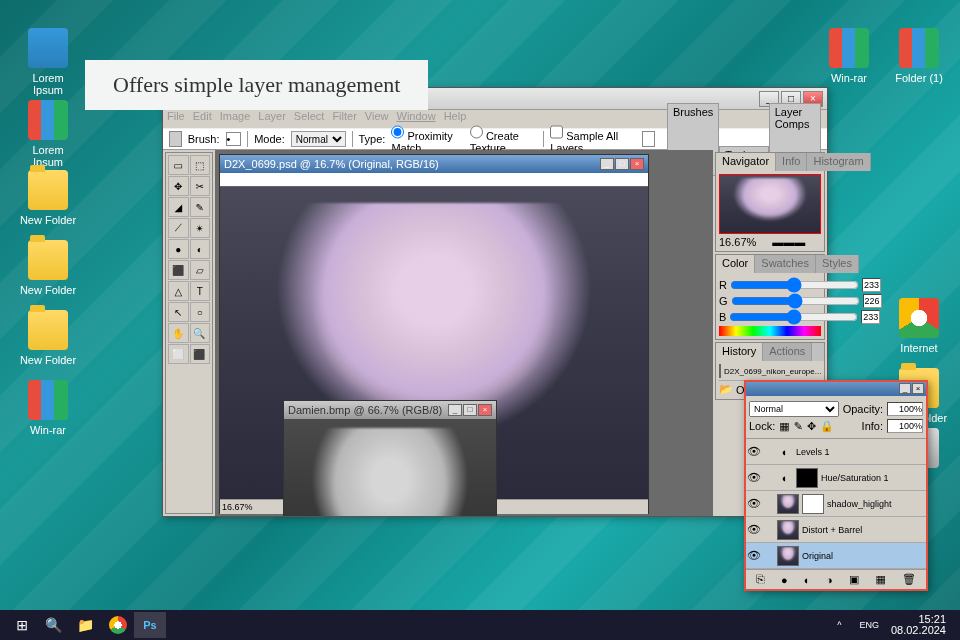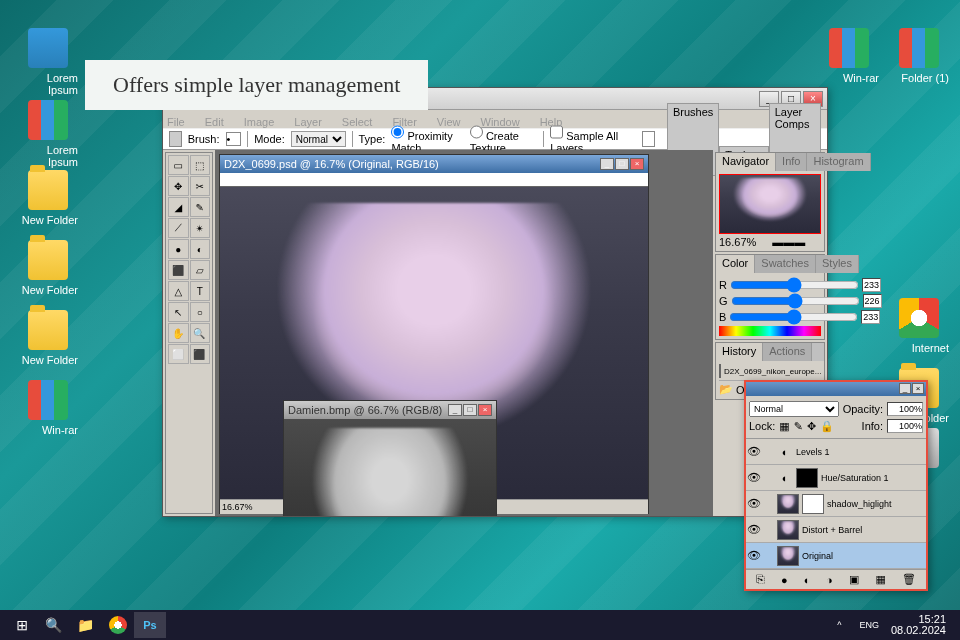--- a/index.html
+++ b/index.html
@@ -1,35 +1,35 @@
 <!DOCTYPE html>
 <html><head>
 <meta charset="utf-8">
 <style>
 *{margin:0;padding:0;box-sizing:border-box;font-family:Tahoma,Arial,sans-serif;font-size:11px;user-select:none}
 body{width:960px;height:640px;overflow:hidden;background:linear-gradient(135deg,#0d6b6b 0%,#1a9999 30%,#0d7e7e 50%,#1aaaaa 70%,#0d6b6b 100%);position:relative}
 body::before{content:"";position:absolute;inset:0;background:repeating-linear-gradient(135deg,transparent 0,transparent 40px,rgba(255,255,255,0.05) 40px,rgba(255,255,255,0.05) 80px);pointer-events:none}
 
-.desktop-icon{position:absolute;width:60px;text-align:right;color:white;font-size:10px;cursor:pointer}
+.desktop-icon{position:absolute;width:60px;text-align:center;color:white;font-size:10px;cursor:pointer}
 .desktop-icon .ico{width:40px;height:40px;margin:0 auto 4px;border-radius:4px}
 .ico-folder{background:linear-gradient(#ffd966,#f1c232);position:relative}
 .ico-folder::before{content:"";position:absolute;top:-5px;left:2px;width:15px;height:7px;background:#f1c232;border-radius:2px 2px 0 0}
 .ico-books{background:linear-gradient(90deg,#e74c3c 33%,#3498db 33% 66%,#27ae60 66%)}
 .ico-pc{background:linear-gradient(#3498db,#2980b9)}
 .ico-chrome{background:radial-gradient(circle at center,#fff 28%,transparent 30%),conic-gradient(#ea4335 0 120deg,#34a853 120deg 240deg,#fbbc05 240deg 360deg);border-radius:50%}
 .ico-trash{background:linear-gradient(#ddd,#aaa)}
 
 .annotation{position:absolute;left:85px;top:60px;background:#f2f5f3;padding:12px 28px;font-size:22px;color:#333;z-index:100;font-family:Georgia,serif}
 
 .ps-window{position:absolute;left:162px;top:87px;width:666px;height:430px;background:#d4d0c8;border:1px solid #555;box-shadow:2px 2px 8px rgba(0,0,0,0.3)}
 .titlebar{height:22px;background:linear-gradient(#e8e8e8,#d0d0d0);display:flex;align-items:center;padding:0 4px;border-bottom:1px solid #999}
 .titlebar .spacer{flex:1}
 .winbtn{width:20px;height:16px;margin-left:2px;background:linear-gradient(#f0f0f0,#ccc);border:1px solid #888;display:flex;align-items:center;justify-content:center;font-size:10px;cursor:pointer}
 .winbtn.close{background:linear-gradient(#f88,#c44);color:white}
-.menubar{height:18px;display:flex;padding:0 4px;gap:20px;color:#999;align-items:flex-end;font-size:10px}
+.menubar{height:18px;display:flex;padding:0 4px;gap:8px;color:#999;align-items:flex-start;font-size:10px}
 .optionbar{height:22px;background:#ffffff;border-top:1px solid #eee;border-bottom:1px solid #999;display:flex;align-items:center;padding:0 6px;gap:6px;font-size:10px}
 .optionbar select,.optionbar input{font-size:10px;height:16px;border:1px solid #999}
 .optionbar .sep{width:1px;height:16px;background:#999}
 .ps-body{display:flex;height:calc(100% - 62px)}
 .toolpalette{width:48px;background:#d4d0c8;border:1px solid #888;padding:2px;display:grid;grid-template-columns:1fr 1fr;gap:1px;align-content:start;margin:2px}
 .tool{height:20px;background:#d4d0c8;border:1px solid #aaa;display:flex;align-items:center;justify-content:center;cursor:pointer;font-size:10px}
 .canvas-area{flex:1;background:#6b6b6b;padding:14px;position:relative;overflow:hidden}
 .doc-window{position:absolute;background:#d4d0c8;border:1px solid #333}
 .doc-title{height:18px;background:linear-gradient(#7ba7d9,#3d6ea5);color:white;font-size:10px;padding:2px 4px;display:flex;align-items:center}
 .doc-title .spacer{flex:1}

